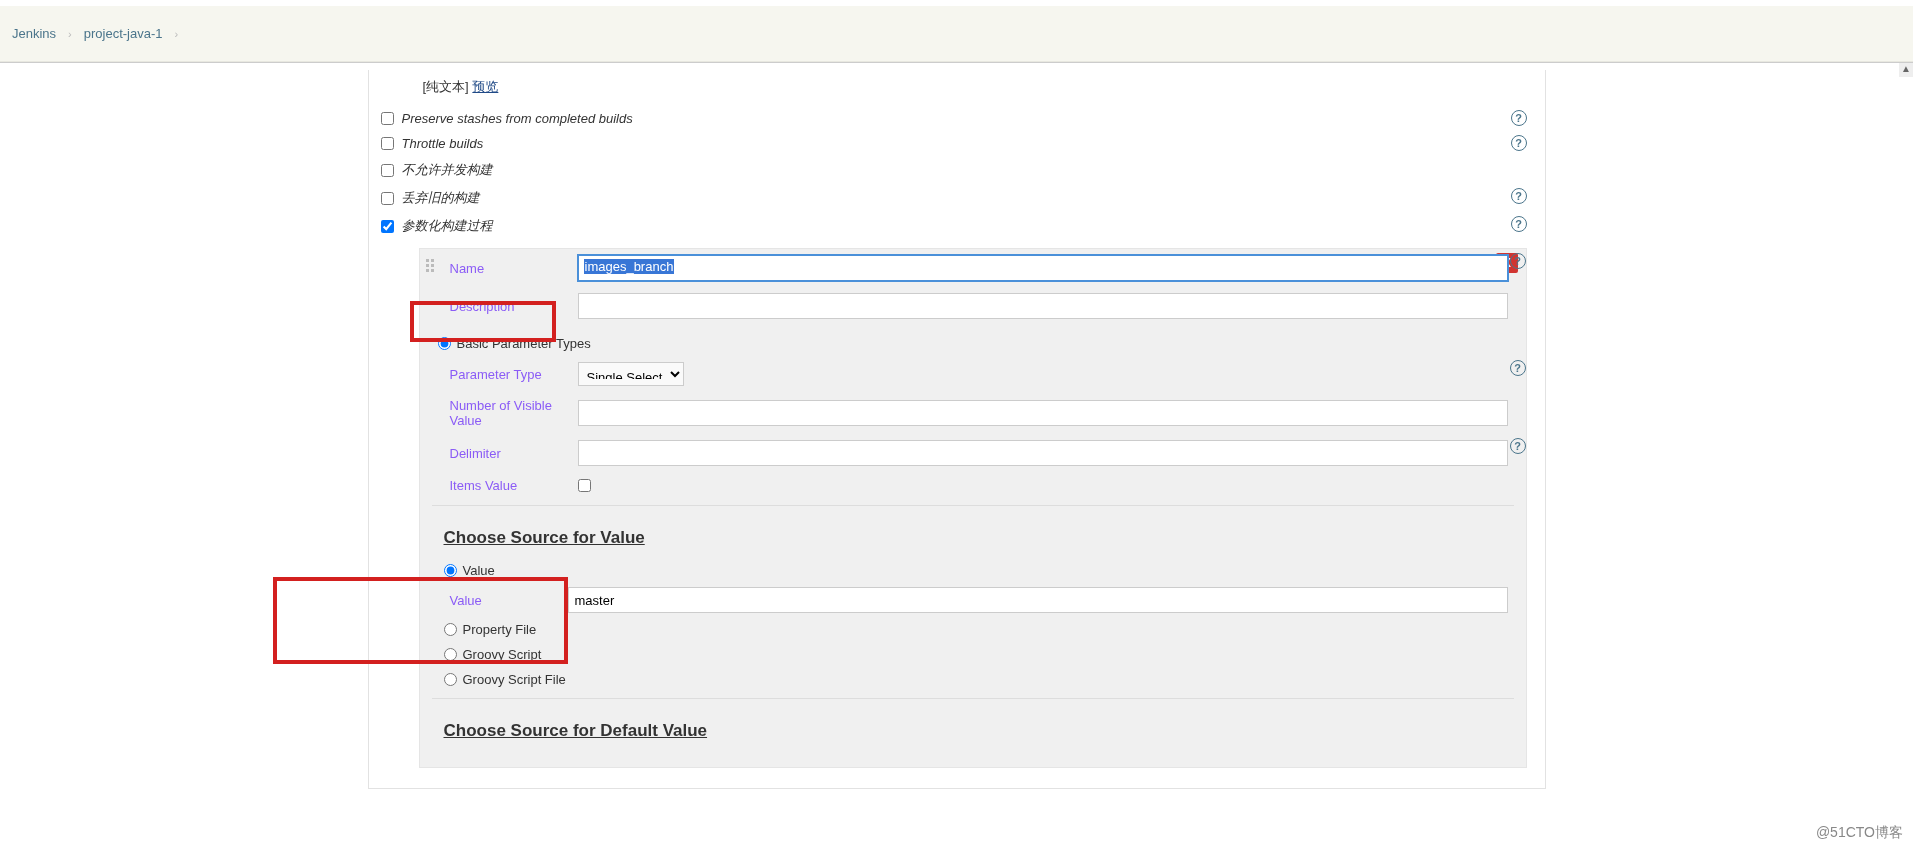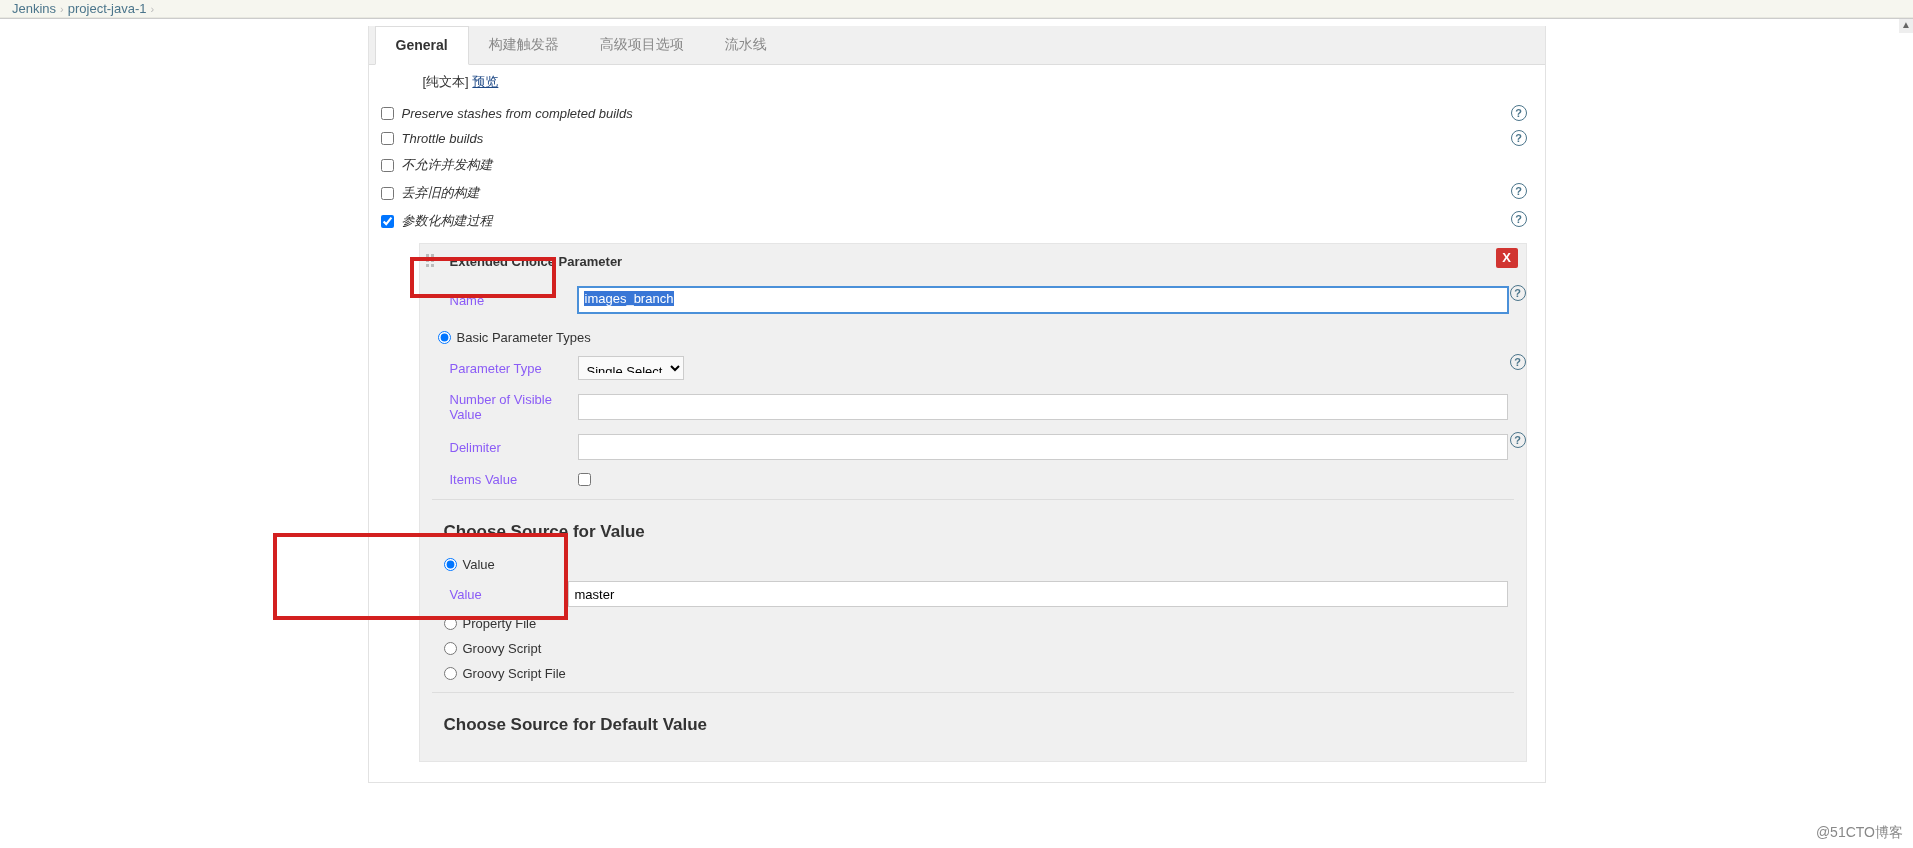--- a/index.html
+++ b/index.html
@@ -6,25 +6,26 @@
   body {
     font-family: Helvetica, Arial, sans-serif;
     font-size: 13px;
     color: #333;
     background: #fff;
     width: 1913px;
   }
   .breadcrumb {
     background: #f6f6ef;
     border-bottom: 1px solid #e8e8e0;
-    padding: 1px 12px;
+    padding: 20px 12px;
     display: flex;
     align-items: center;
-    gap: 4px;
+    gap: 12px;
     color: #555;
+    margin-top: 6px;
   }
   .breadcrumb a { color: #4b758b; text-decoration: none; cursor: pointer; }
   .breadcrumb .sep { color: #bbb; font-size: 11px; }
   .top-scroll { width: 100%; height: 8px; display: flex; justify-content: flex-end; border-top: 1px solid #ccc; }
   .top-scroll .arrow { width: 14px; height: 14px; font-size: 10px; color: #666; text-align: center; background:#eee; }
   .main-wrap {
     margin: 0 auto;
     width: 1178px;
     border: 1px solid #e2e2e2;
     border-top: none;
@@ -136,20 +137,21 @@
   .radio-row {
     display: flex; align-items: center; gap: 6px;
     padding: 5px 0 5px 24px;
     color: #333;
   }
   .section-head {
     font-size: 17px;
     font-weight: bold;
     color: #333;
     padding: 16px 0 10px 24px;
+    text-decoration: underline;
   }
   .hr { border: 0; border-top: 1px solid #ddd; }
   .highlight-box {
     position: absolute;
     border: 4px solid #d3201f;
     pointer-events: none;
     z-index: 10;
   }
   .highlight-name {
     left: 410px; top: 231px; width: 146px; height: 41px;
@@ -173,26 +175,20 @@
   <span class="sep">›</span>
 </div>
 
 <div class="top-scroll">
   <span class="arrow">▲</span>
 </div>
 
 <div class="rel-container">
 <div class="main-wrap">
 
-  <div class="tab-bar">
-    <div class="tab active">General</div>
-    <div class="tab">构建触发器</div>
-    <div class="tab">高级项目选项</div>
-    <div class="tab">流水线</div>
-  </div>
 
   <div class="body-pad">
 
     <div class="plain-line">
       <span>[纯文本]</span>
       <a>预览</a>
     </div>
 
     <div class="chk-row">
       <input type="checkbox" style="">
@@ -226,28 +222,31 @@
     <div class="param-block">
       <div class="dd-handle">
         <span></span>
             <span></span>
             <span></span>
             <span></span>
             <span></span>
             <span></span>
       </div>
       <div class="close-x">X</div>
-      <div class="param-title">Extended Choice Parameter</div>
 
       <div class="field-row">
         <div class="field-label">Name</div>
         <div style="position: relative; flex: 1 1 0%;"><input type="text" class="focus-field" value="images_branch" style="color: transparent; caret-color: rgb(0, 0, 0); width: 100%;"><div style="position: absolute; left: 6px; top: 4px; font-size: 13px; pointer-events: none;"><span class="sel-text">images_branch</span></div></div>
         <span class="help-icon">?</span>
       </div>
 
+      <div class="field-row">
+        <div class="field-label">Description</div>
+        <input type="text" value="" style="">
+      </div>
 
       <div class="radio-row" style="padding-left:18px; margin-top:6px;">
         <input type="radio" checked="" style="">
         <span>Basic Parameter Types</span>
       </div>
 
       <div class="field-row">
         <div class="field-label">Parameter Type</div>
         <select>
           <option>Single Select</option>

